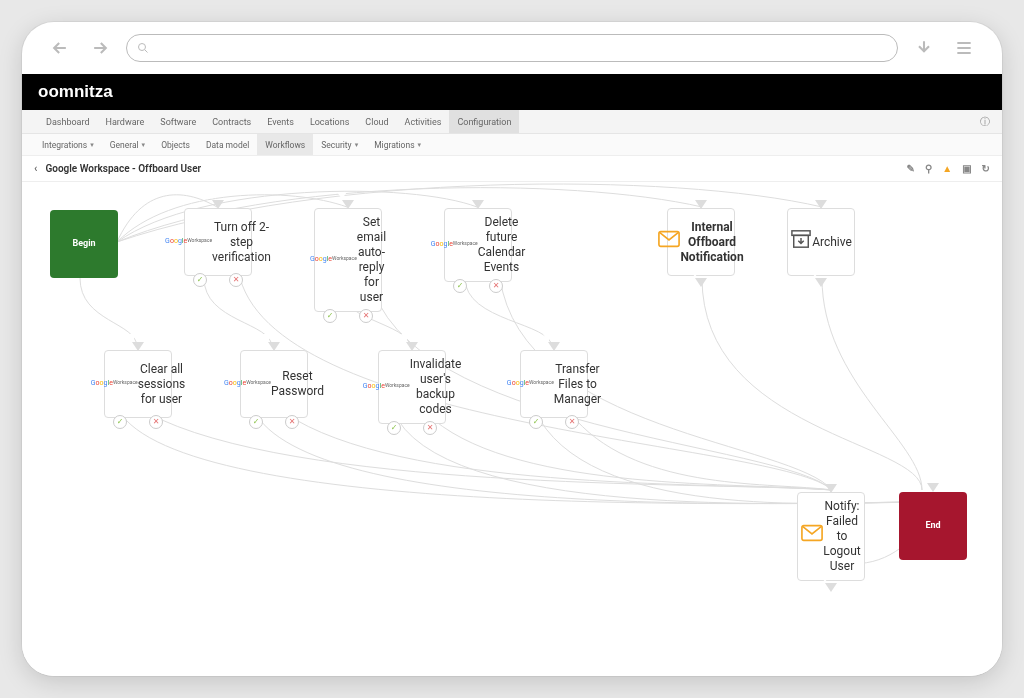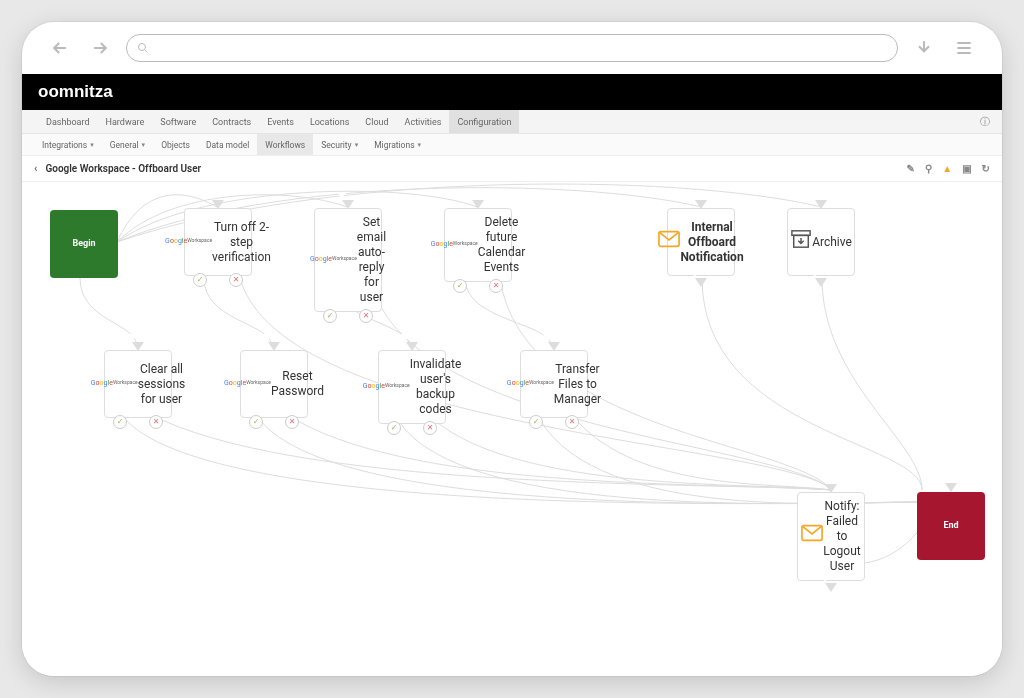--- a/index.html
+++ b/index.html
@@ -527,21 +527,21 @@
             <rect x="1" y="1" width="22" height="16" rx="2"></rect>
             <path d="M2 2l10 8 10-8"></path>
           </svg>
       </div>
       <div class="node-title">Notify: Failed to Logout User</div>
       <div class="port-bottom single">
           <div class="port tri"></div>
         </div>
     </div>
 
-    <div class="node end" style="left:895px; top:310px;">
+    <div class="node end" style="left:877px; top:310px;">
       <div class="port-top">
           <div class="port tri"></div>
         </div>
       <span>End</span>
     </div>
 
   </div>
 
 </div>
 

